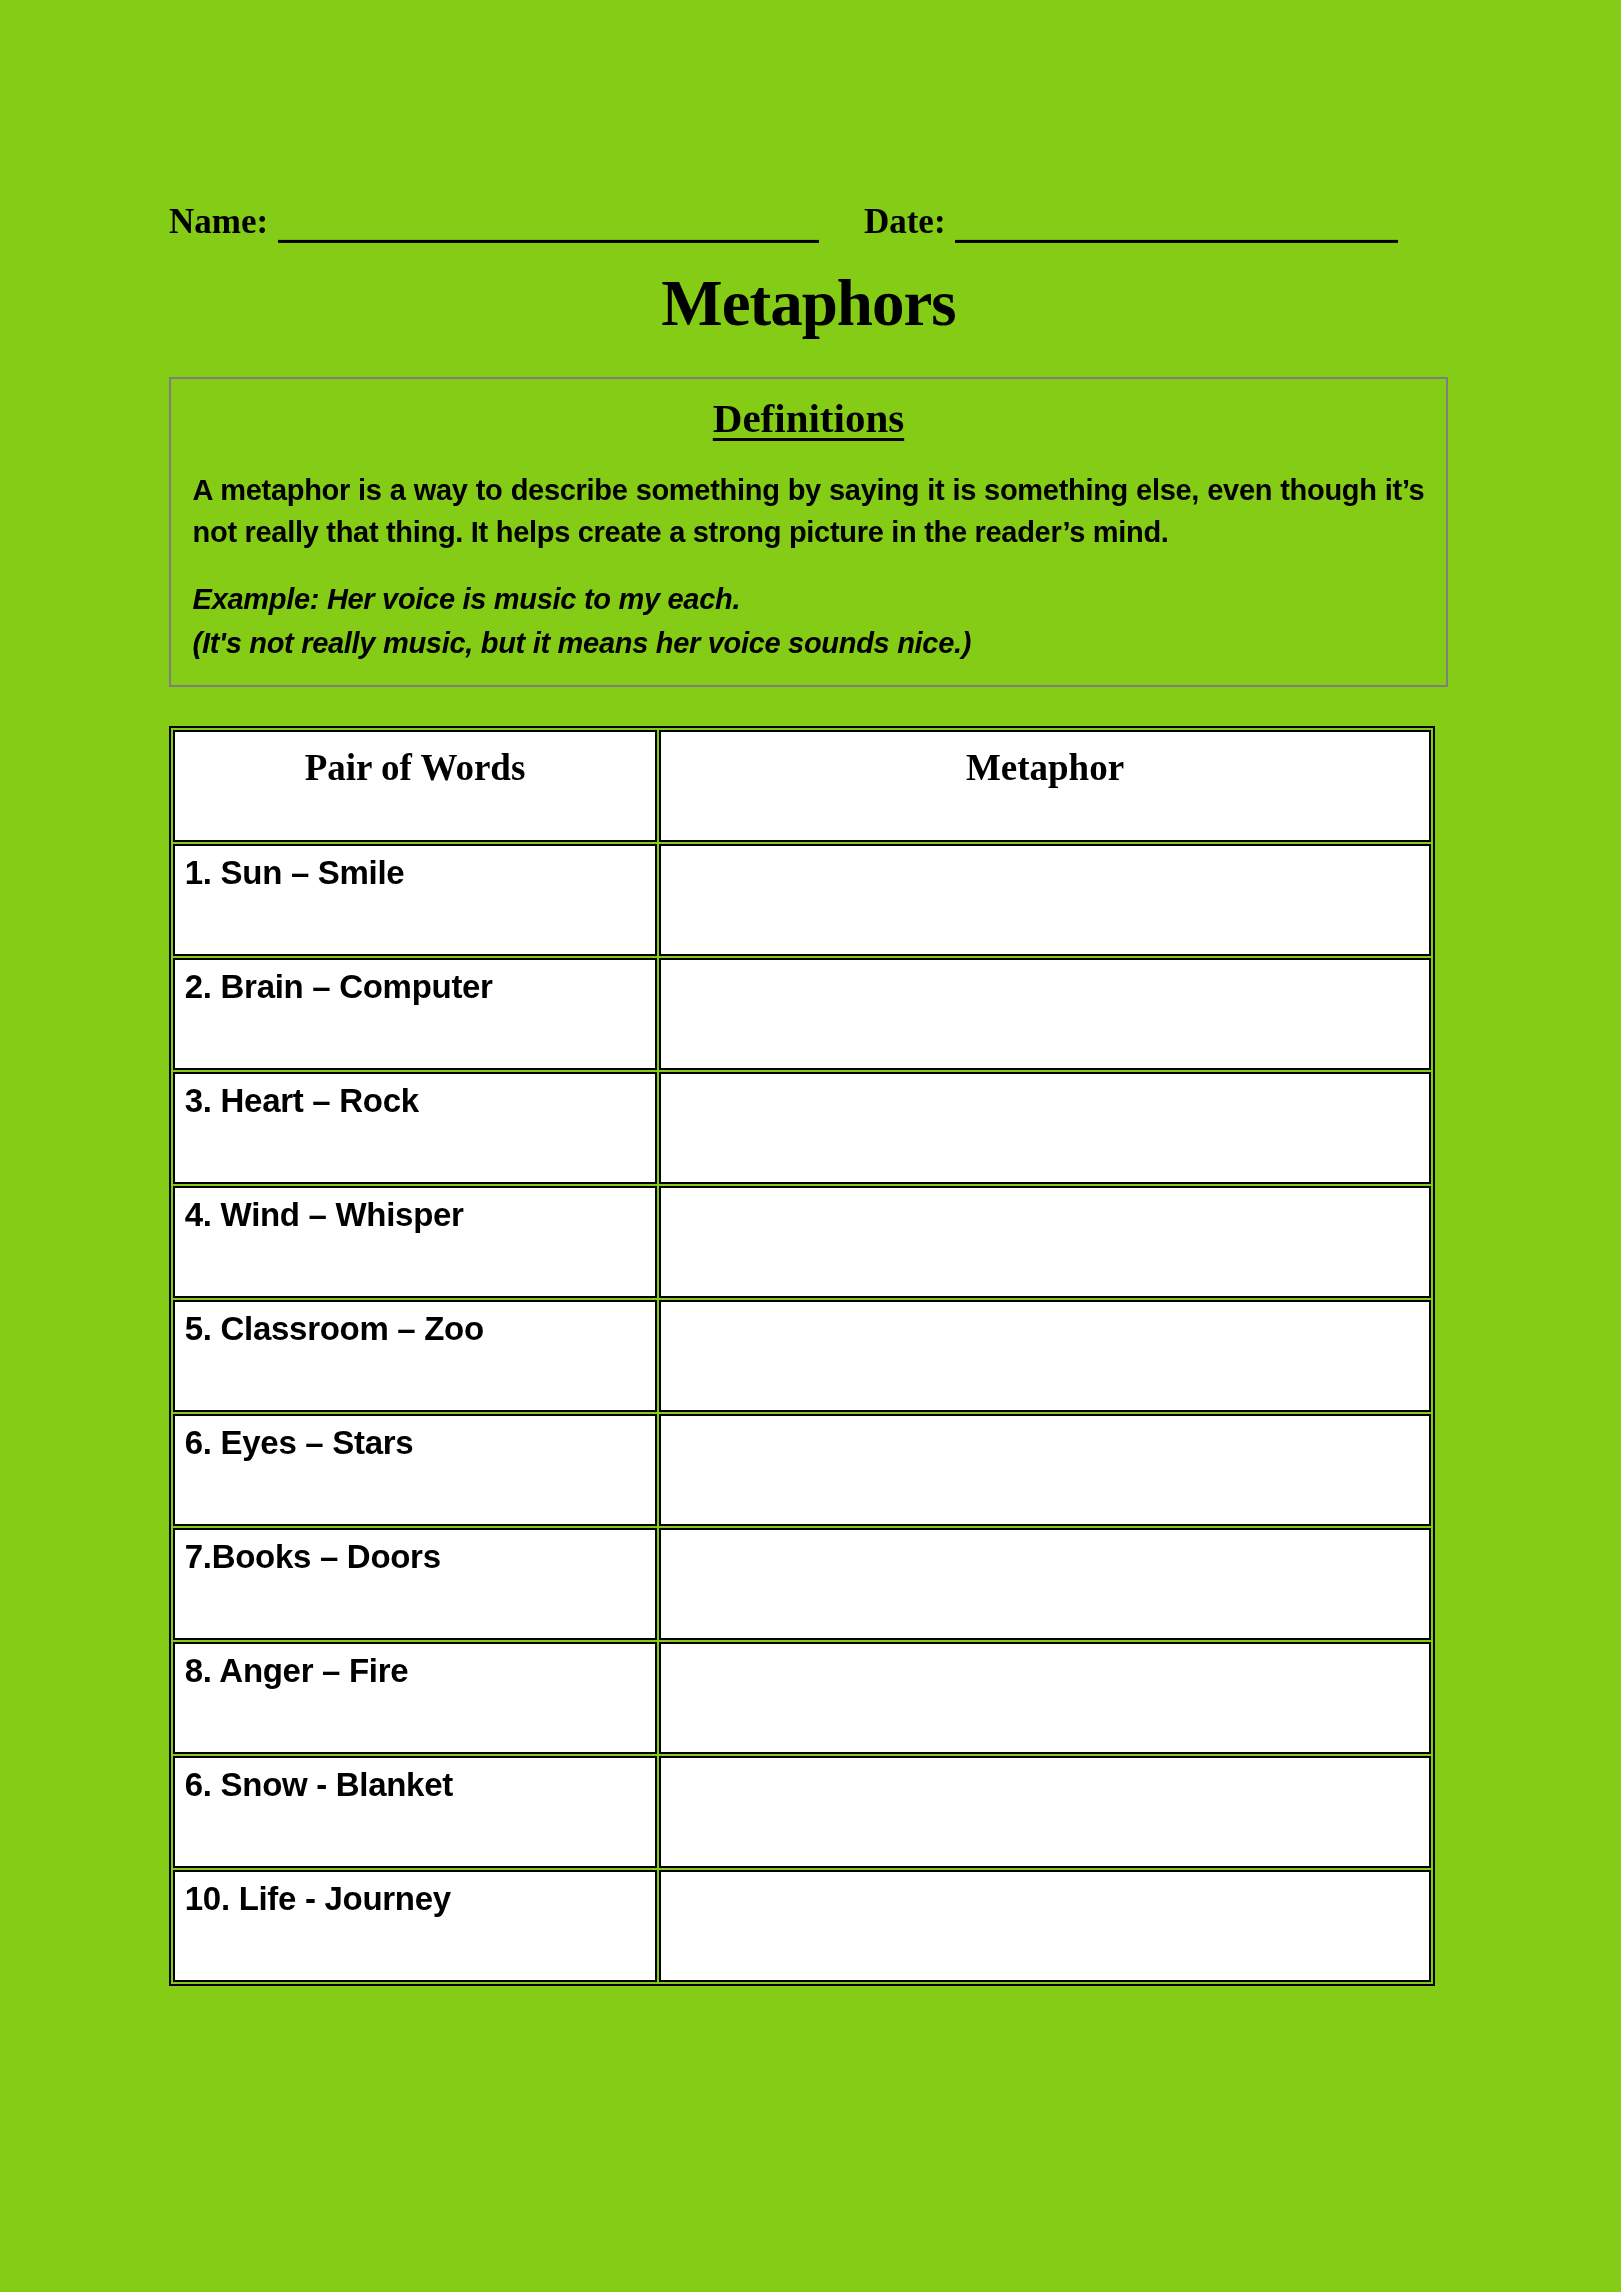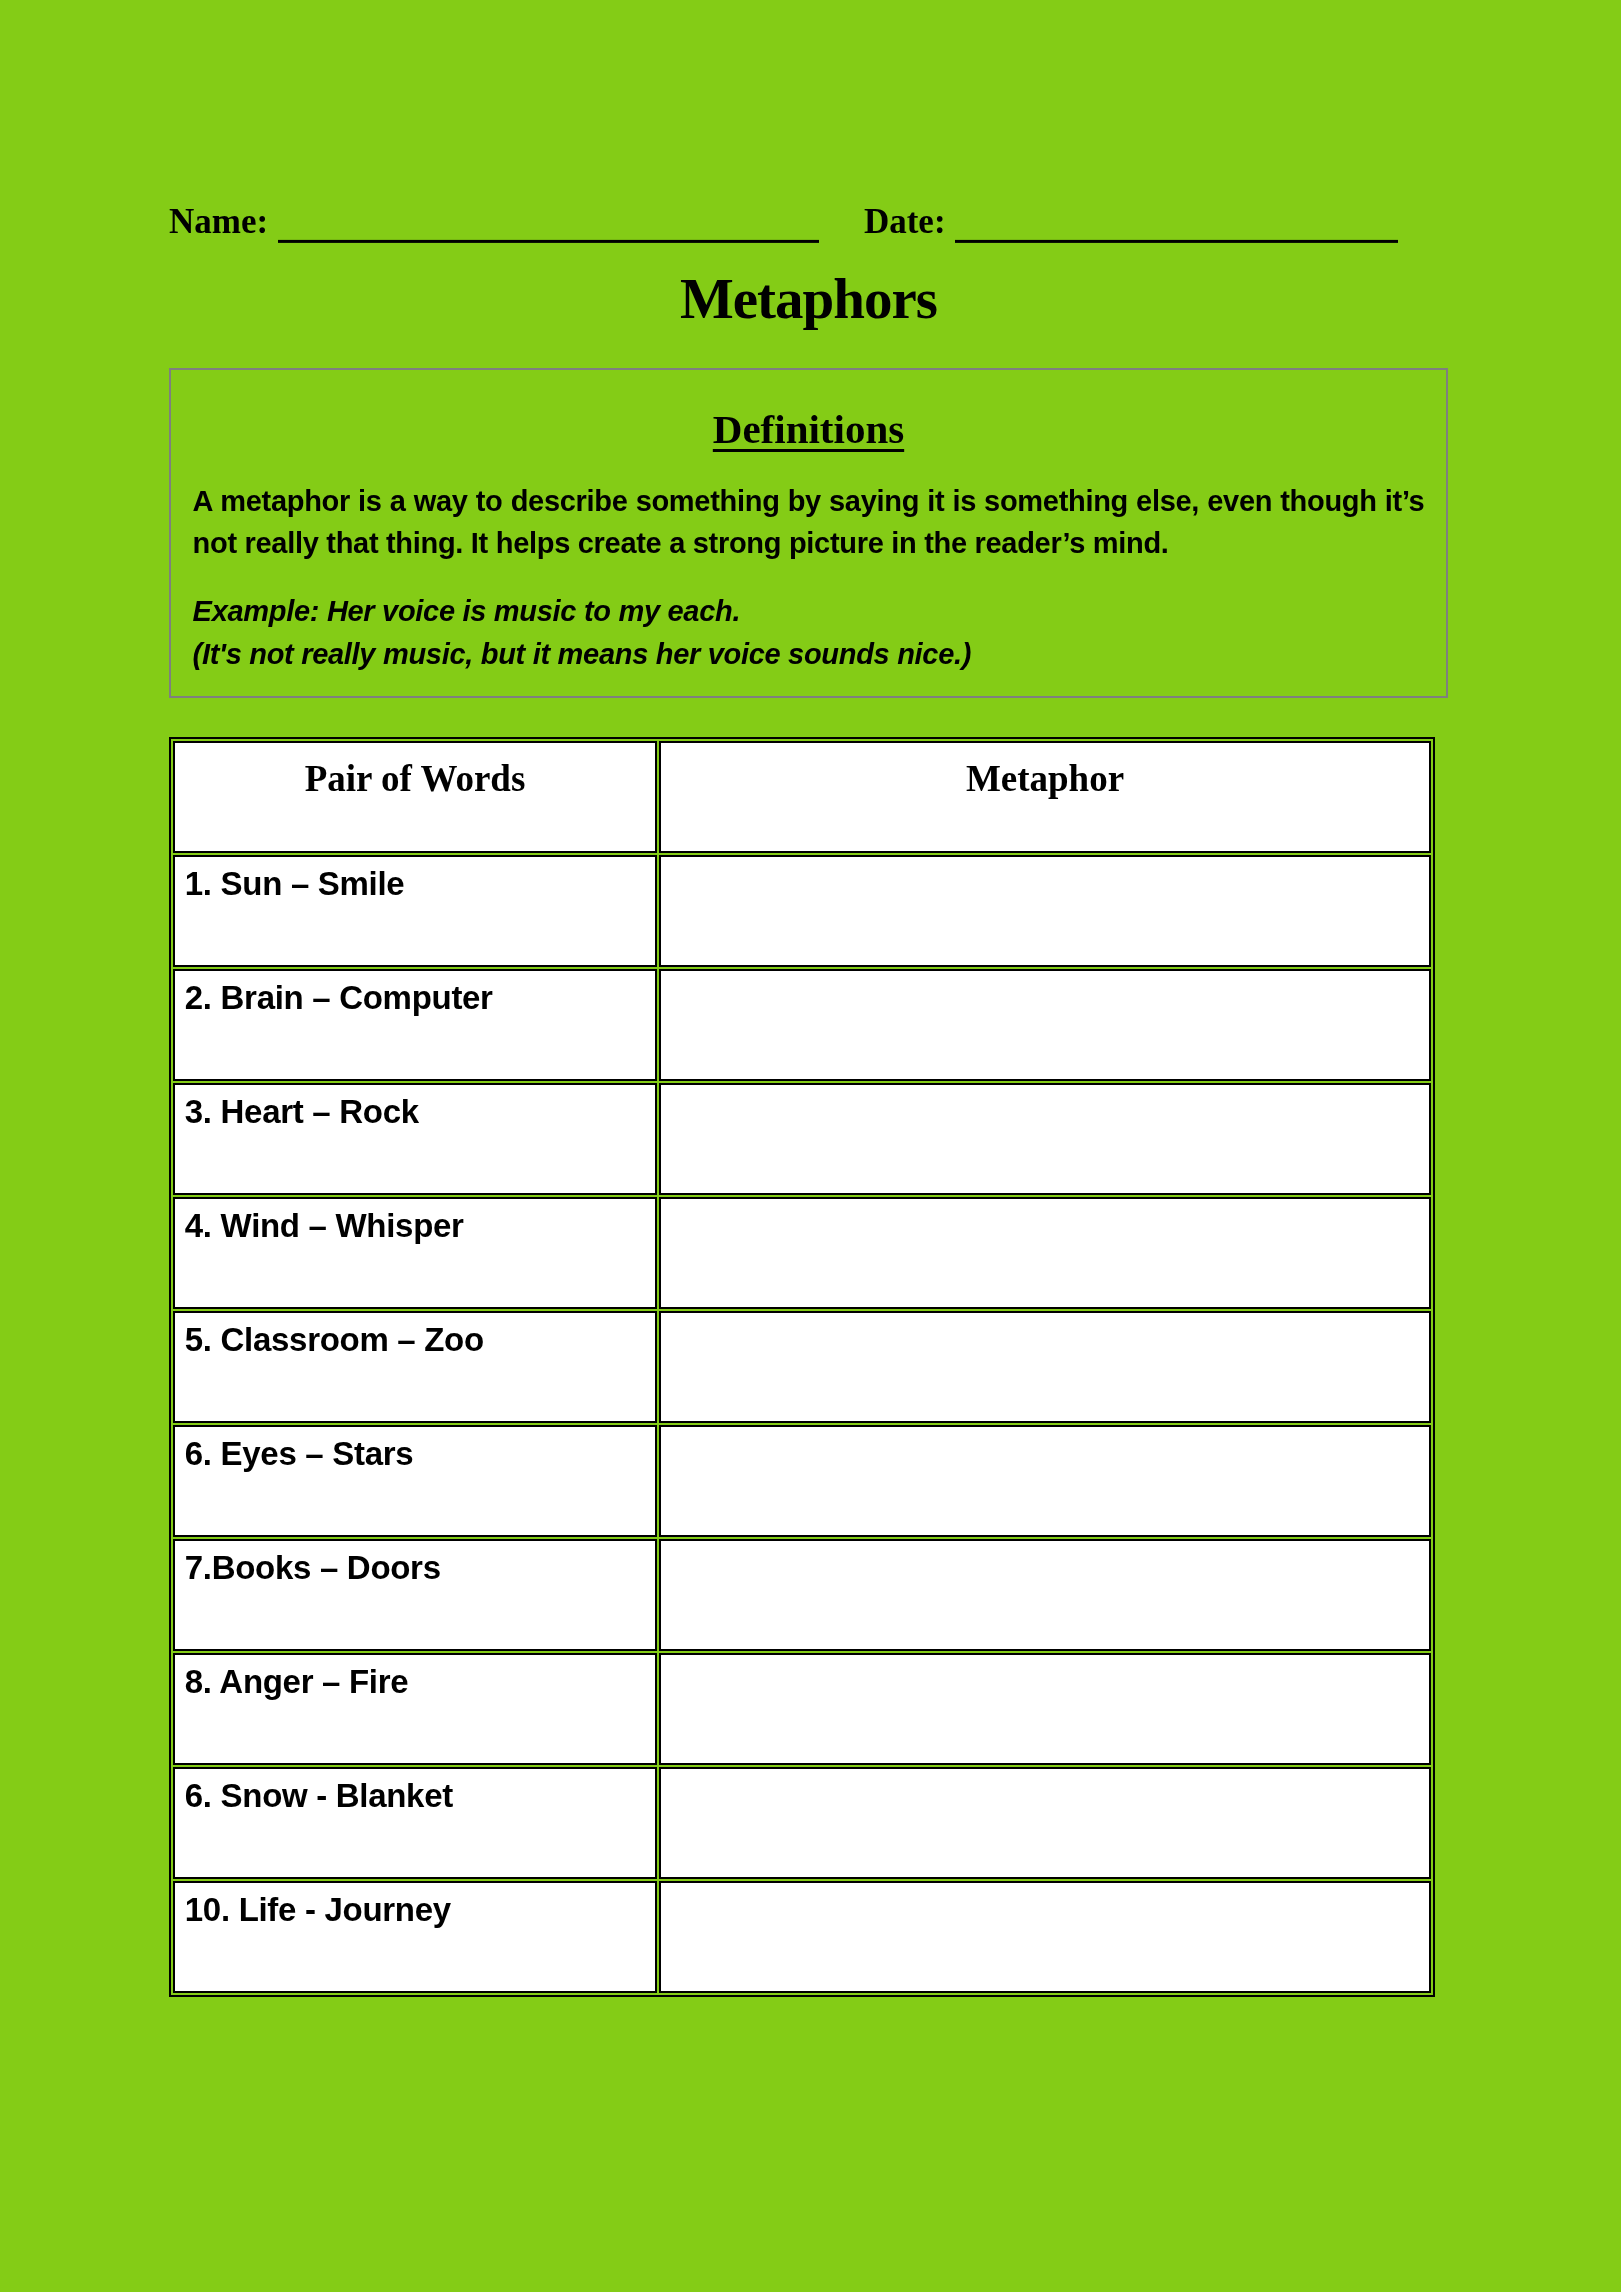--- a/index.html
+++ b/index.html
@@ -40,39 +40,38 @@
   .name-line { width: 541px; margin-left: 9.8px; }
   .date-label { margin-left: 45px; margin-top: 8px; }
   .date-line { width: 443px; margin-left: 9.8px; }
 
   
   .title {
     margin: 29px 0 0 0;
     text-align: center;
     font-family: "Liberation Serif", serif;
     font-weight: bold;
-    font-size: 57px;
+    font-size: 65px;
     line-height: 1.1;
     letter-spacing: -1px;
   }
 
   
   .def-box {
     margin-top: 37px;
     border: 2px solid #7f7f7f;
     padding: 15.7px 21.6px 19.6px 21.6px;
     box-sizing: border-box;
   }
   .def-heading {
     text-align: center;
     font-family: "Liberation Serif", serif;
     font-weight: bold;
     font-size: 41px;
     line-height: 1.2;
-    margin-top: 20px;
   }
   .def-heading span {
     text-decoration: underline;
     text-decoration-thickness: 2.9px;
     text-underline-offset: 5.9px;
   }
   .def-body {
     margin: 25.5px 0 0 0;
     font-family: "Liberation Sans", sans-serif;
     font-weight: bold;

